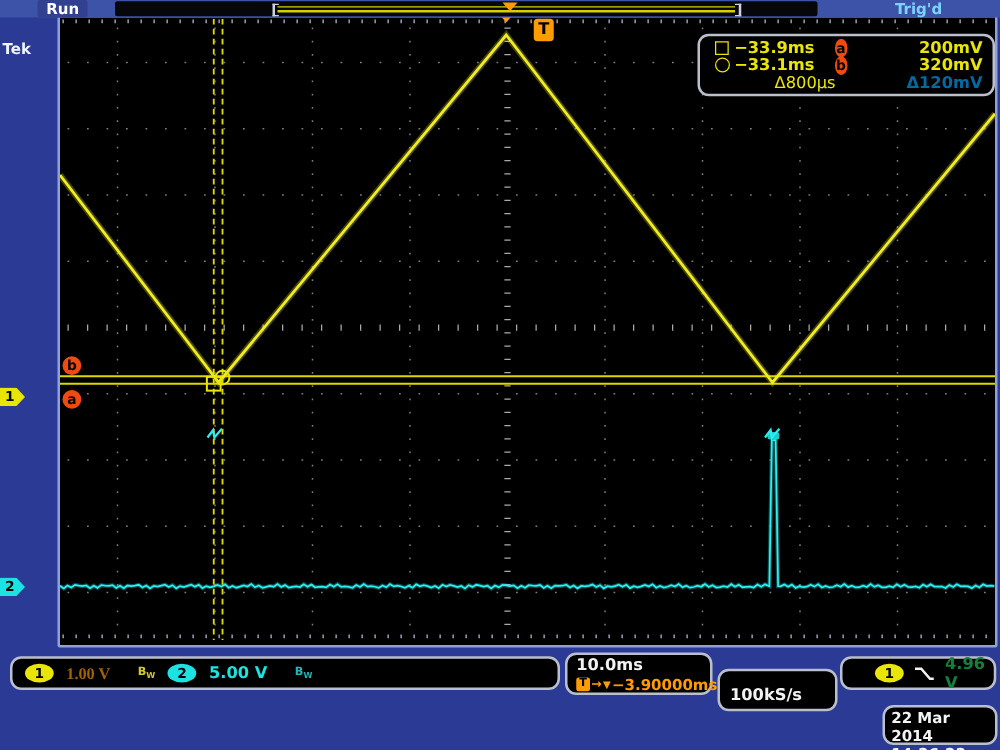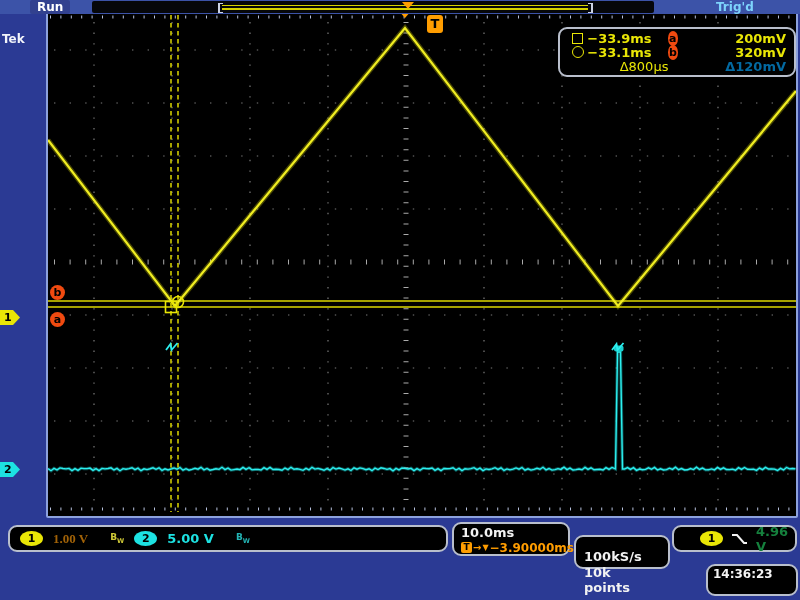--- a/index.html
+++ b/index.html
@@ -176,26 +176,26 @@
   <div id="tb-delay">
     <span id="tb-t">T</span>
     <span id="tb-arrow">→</span>
     <span id="tb-tri">▼</span>
     <span>−3.90000ms</span>
   </div>
 </div>
 
 <div id="acqr-box" class="abs box">
   <div>100kS/s</div>
-  <div>10k points</div>
 </div>
 
 <div id="trig-box" class="abs box">
   <span class="ch-badge" style="background:#e9e606;margin-left:18px;">1</span>
   <svg width="18" height="14" style="margin-left:7px;flex:none;">
     <path d="M2,3 h5 l7,8 h3" stroke="#f2f2f2" stroke-width="2" fill="none"></path>
   </svg>
   <span id="trig-level">4.96 V</span>
 </div>
 
 <div id="dt-box" class="abs box">
+  <div>22 Mar 2014</div>
   <div>14:36:23</div>
 </div>
 
 </body></html>

